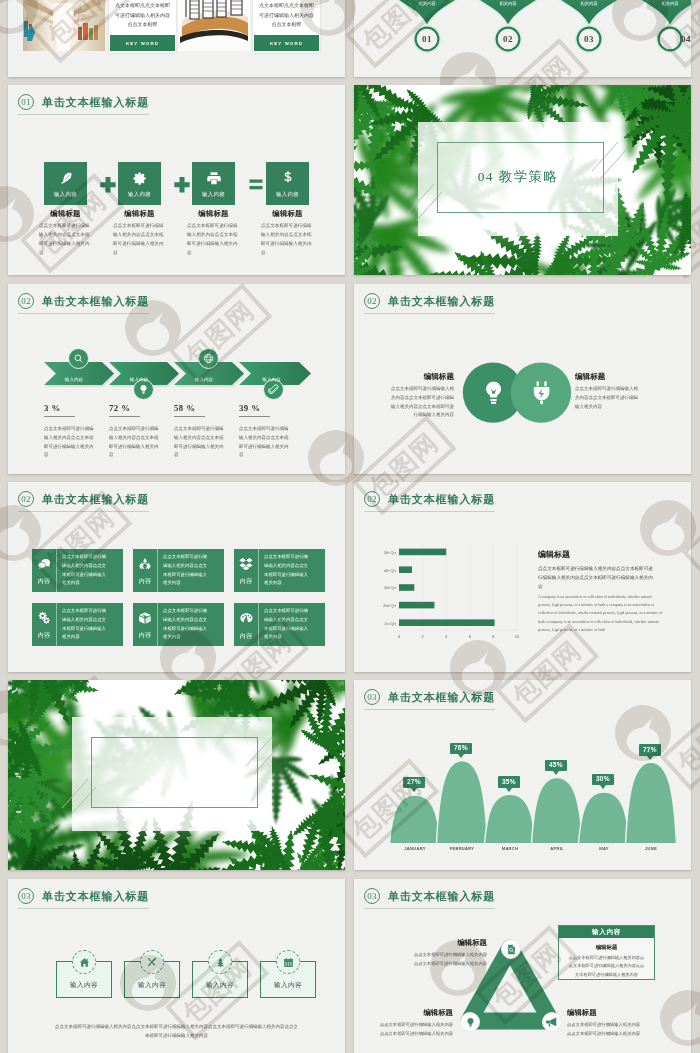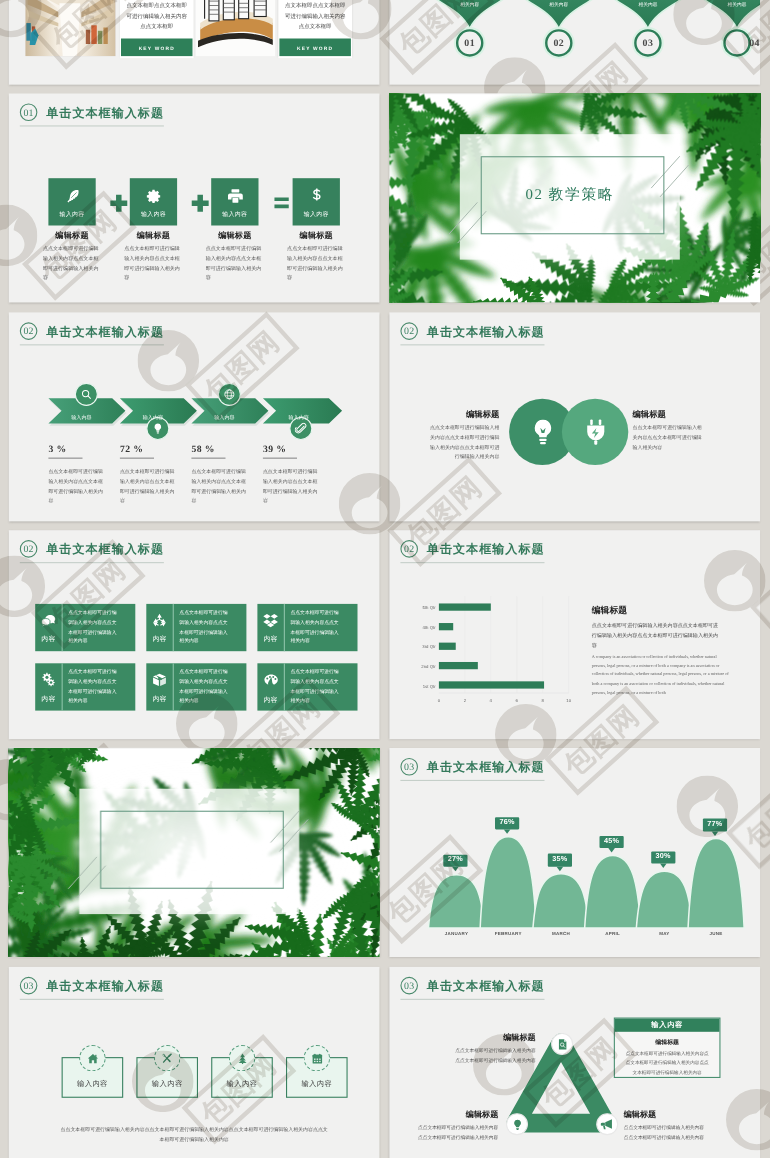--- a/index.html
+++ b/index.html
@@ -400,21 +400,21 @@
   <div class="sec-white"></div>
   <svg width="337" height="190" viewBox="0 0 337 190" style="position:absolute;left:0;top:0">
     <g stroke="#a9b9b0" stroke-width="0.9" fill="none">
       <path d="M54 128 L80 99"></path>
           <path d="M62 136 L88 107"></path>
       <path d="M238 86 L264 57"></path>
           <path d="M246 94 L272 65"></path>
     </g>
   </svg>
   <div class="sec-inner"></div>
-  <div class="sec-title">02 教学策略</div>
+  <div class="sec-title">04 教学策略</div>
 </div>
 
 <div class="slide col-l r3">
   <div class="sl-head">
     <div class="sl-num">02</div>
     <div class="sl-title">单击文本框输入标题</div>
   </div>
   <div class="sl-rule"></div>
 
   <svg width="337" height="190" viewBox="0 0 337 190" style="position:absolute;left:0;top:0">

